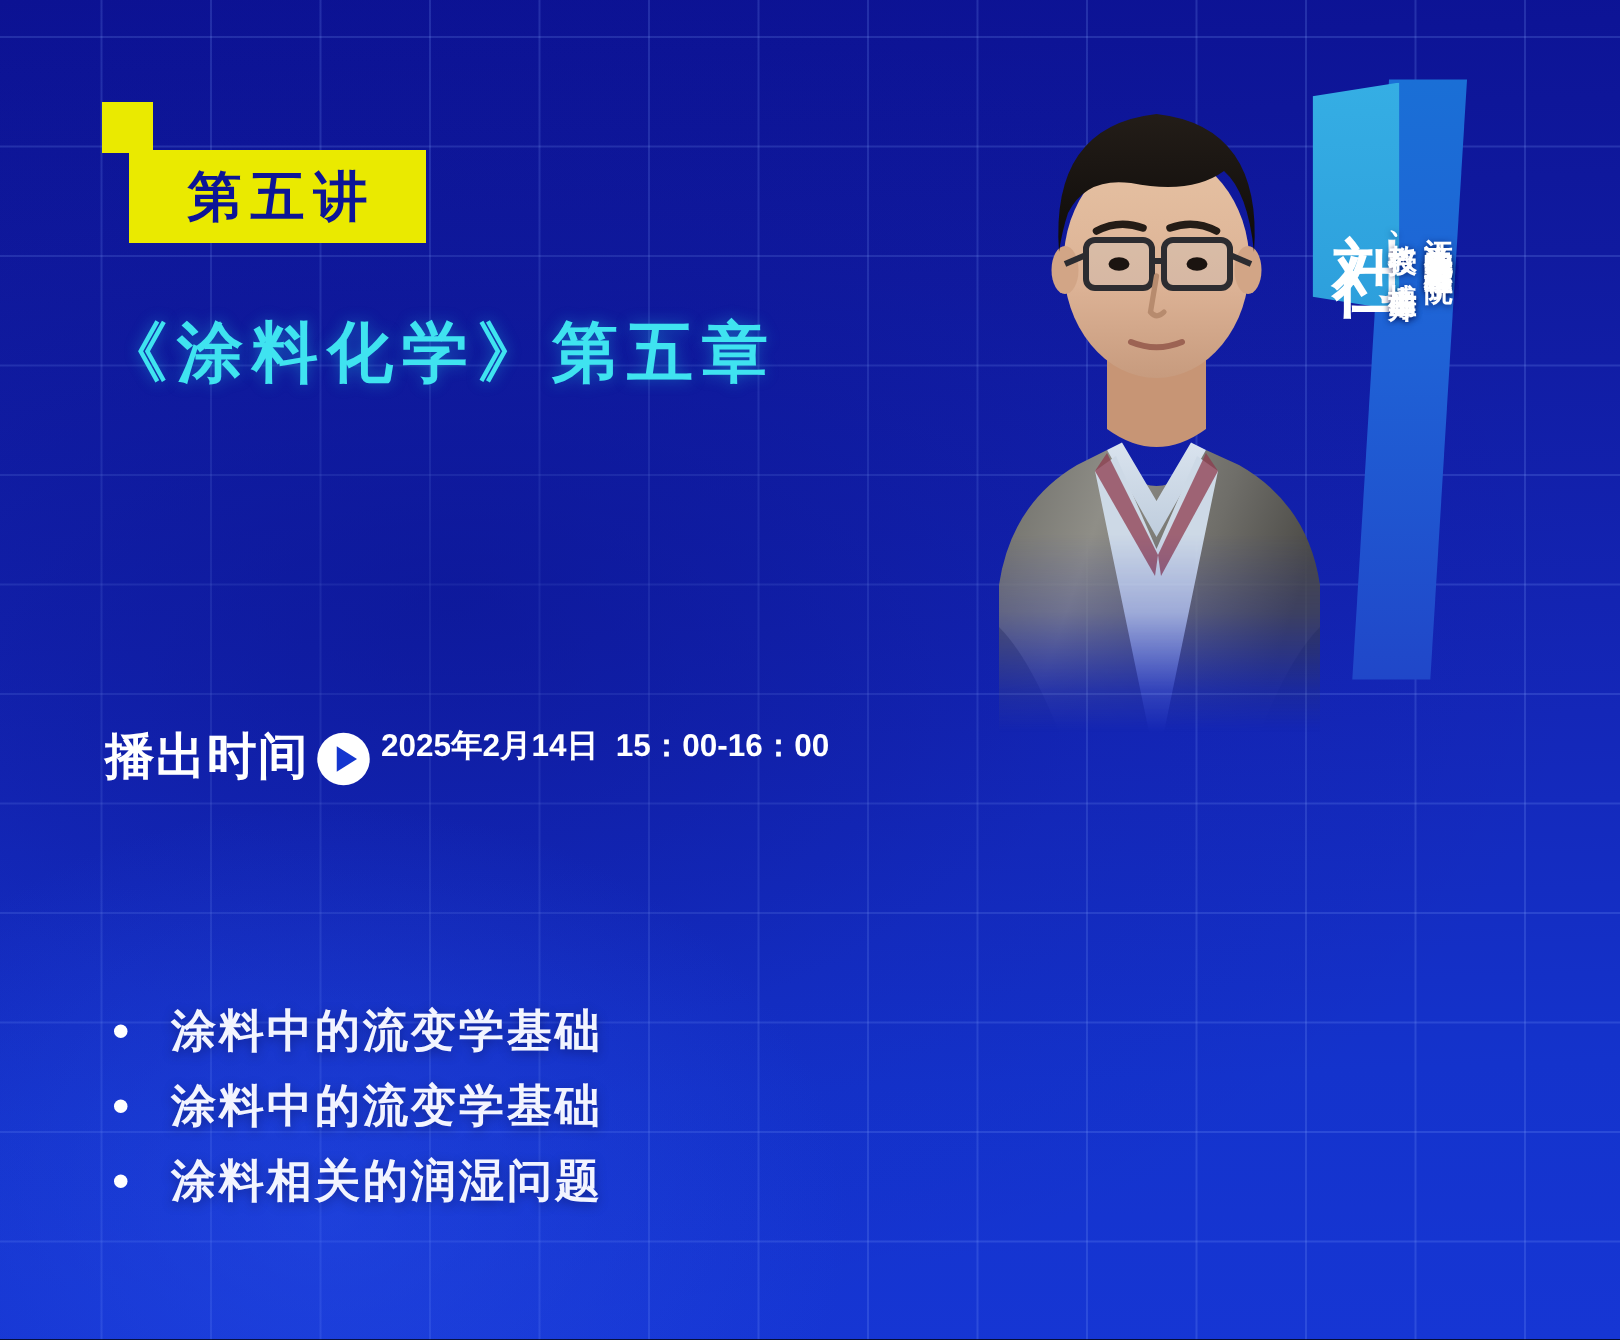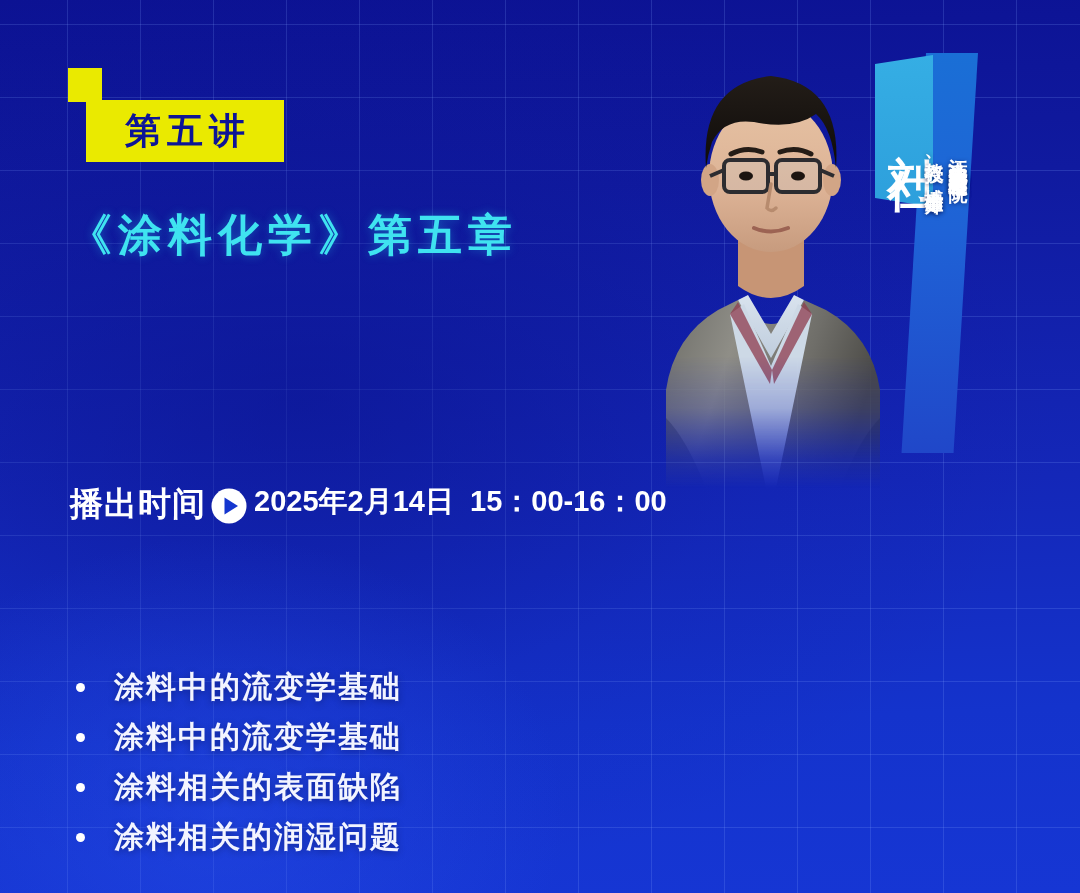--- a/index.html
+++ b/index.html
@@ -116,21 +116,21 @@
     letter-spacing: 1px;
     line-height: 1;
   }
   .play-icon {
     width: 38px; height: 38px;
     margin: 0 4px 0 2px;
     flex: 0 0 auto;
     display: block;
   }
   .time-value {
-    font-size: 29px;
+    font-size: 21px;
     font-weight: 700;
     color: #ffffff;
     letter-spacing: 0px;
     line-height: 1;
     white-space: pre;
   }
 
   
   .outline-heading {
     position: absolute;
@@ -309,24 +309,20 @@
     <li>
       <span class="bullet-dot"></span>
       <span>涂料中的流变学基础</span>
     </li>
     <li>
       <span class="bullet-dot"></span>
       <span>涂料中的流变学基础</span>
     </li>
     <li>
       <span class="bullet-dot"></span>
-      <span>涂料相关的表面缺陷</span>
-    </li>
-    <li>
-      <span class="bullet-dot"></span>
       <span>涂料相关的润湿问题</span>
     </li>
   </ul>
 
   <div class="speaker-block">
     <div class="speaker-bar"></div>
     <div class="name-panel"></div>
     <div class="name-text">刘仁</div>
     <div class="cred-col cred-affil">江南大学化学与材料工程学院</div>
     <div class="cred-col cred-role">教授、博士生导师</div>

